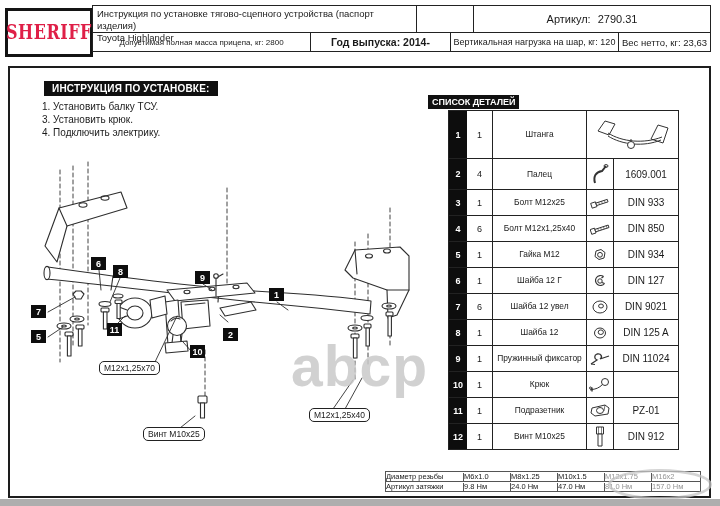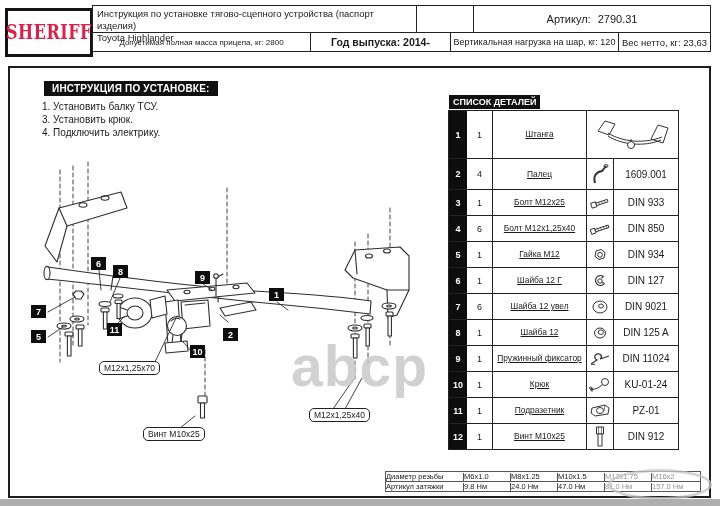--- a/index.html
+++ b/index.html
@@ -42,28 +42,28 @@
   }
   .dlabel {
     position:absolute; border:1px solid #222; border-radius:5px; background:#fff;
     font-size:8.5px; padding:1px 4px; white-space:nowrap;
   }
   .wm-abcp {
     position:absolute; left:291px; top:338px; font-size:57px; font-weight:bold;
     color:#c9c9c9; letter-spacing:1px; line-height:1; opacity:0.85; user-select:none;
   }
   
-  .parts-title { position:absolute; left:449px; top:95px; background:#101010; color:#fff; font-weight:bold; font-size:9px; padding:2px 4px; }
+  .parts-title { position:absolute; left:428px; top:95px; background:#101010; color:#fff; font-weight:bold; font-size:9px; padding:2px 4px; }
   .ptable { position:absolute; left:448px; top:110px; width:231px; border:1px solid #222; border-bottom:none; box-sizing:border-box; }
   .prow { display:flex; border-bottom:1px solid #222; height:25px; align-items:stretch; }
   .prow.tall { height:47px; } .prow.med { height:30px; }
   .prow > div { display:flex; align-items:center; justify-content:center; box-sizing:border-box; }
   .c-num { width:18px; background:#0d0d0d; color:#fff; font-weight:bold; font-size:9px; }
   .c-qty { width:26px; border-right:1px solid #222; font-size:9px; }
-  .c-name { width:94px; border-right:1px solid #222; font-size:8.4px; text-align:left; padding:0 2px; line-height:9px;text-decoration:underline; }
+  .c-name { width:94px; border-right:1px solid #222; font-size:8.4px; text-align:left; padding:0 2px; line-height:9px; }
   .c-icon { width:27px; border-right:1px solid #222; }
   .c-code { flex:1; font-size:10px; }
   .c-wide { flex:1; }
   
   .ttable { position:absolute; left:385px; top:471px; width:316px; border:1px solid #555; box-sizing:border-box; }
   .trow { display:flex; height:9px; align-items:center; }
   .trow:first-child { border-bottom:1px solid #555; }
   .trow > div { box-sizing:border-box; font-size:7.5px; line-height:8px; }
   .t-label { width:78px; border-right:1px solid #555; }
   .t-val { width:47px; border-right:1px solid #555; }
@@ -363,21 +363,20 @@
       <div class="c-qty">1</div>
       <div class="c-name">Крюк</div>
       <div class="c-icon">
         <svg width="24" height="16" viewBox="0 0 24 16" fill="none" stroke="#333" stroke-width="1">
           <circle cx="17" cy="5" r="3.5" fill="#fff"></circle>
             <path d="M14.5,7.5 C11,11 8,12 4,12.5 L2,13"></path>
             <path d="M4,10.5 L4,14.5" stroke-width="1.4"></path>
             <circle cx="2.5" cy="11" r="1"></circle>
         </svg>
       </div>
-      <div class="c-code">KU-01-24</div>
     </div>
 
     <div class="prow">
       <div class="c-num">11</div>
       <div class="c-qty">1</div>
       <div class="c-name">Подразетник</div>
       <div class="c-icon">
         <svg width="22" height="15" viewBox="0 0 22 15" fill="none" stroke="#333" stroke-width="1">
           <path d="M3,5 L16,2 L20,5 L19,11 L6,13 L2,10 Z" fill="#fff"></path>
             <ellipse cx="11" cy="7.5" rx="3.5" ry="3"></ellipse>

